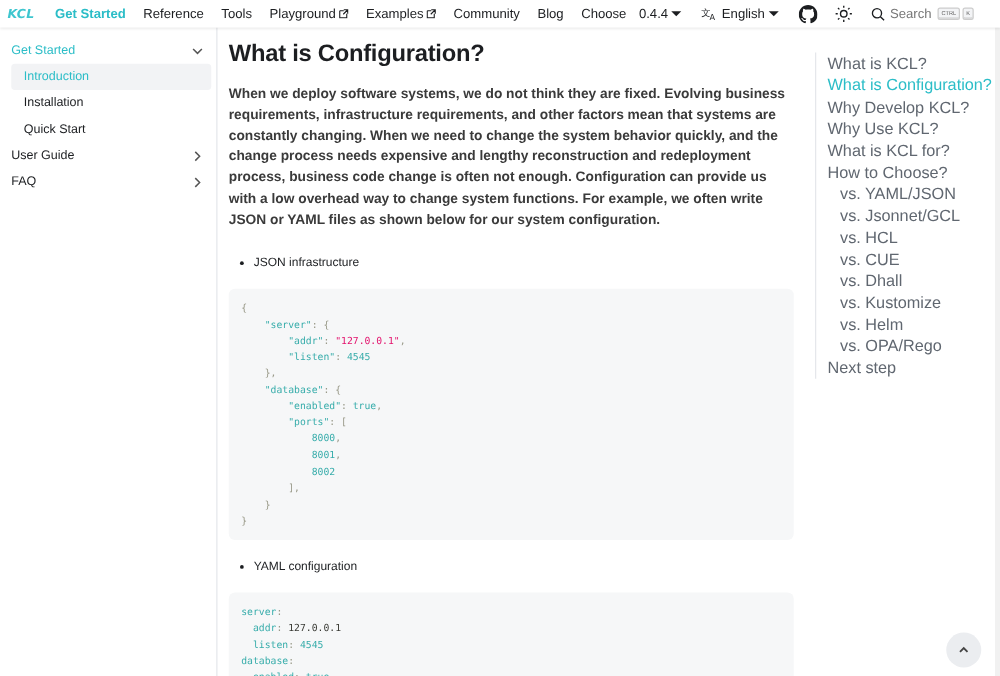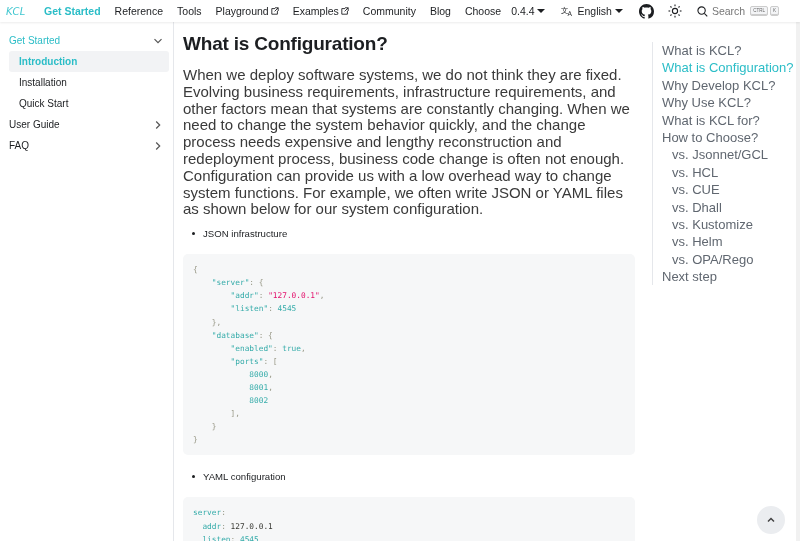--- a/index.html
+++ b/index.html
@@ -1,46 +1,46 @@
 <!DOCTYPE html>
 <html><head>
 <meta charset="utf-8">
 <style>
   * { box-sizing: border-box; margin: 0; padding: 0; }
   html, body { width: 800px; height: 541px; overflow: hidden; background: #ffffff; }
   body { font-family: "Liberation Sans", sans-serif; color: #1c1e21; font-size: 10px; position: relative; }
 
   
   .navbar { position: absolute; top: 0; left: 0; width: 800px; height: 22px; background: #fff; box-shadow: 0 1px 2px rgba(0,0,0,0.08); display: flex; align-items: center; z-index: 5; }
-  .logo { font-family: "DejaVu Sans", sans-serif; font-size: 10px; color: #3ec6cf; margin-left: 6px; width: 38px; letter-spacing: 0.3px; font-style: italic; font-weight: 400; }
+  .logo { font-family: "DejaVu Sans", sans-serif; font-size: 10px; color: #3ec6cf; margin-left: 6px; width: 38px; letter-spacing: 0.3px; font-style: italic; font-weight: 700; }
   .nav-links { display: flex; align-items: center; }
   .nav-link { font-size: 10.5px; color: #1c1e21; margin-right: 14px; display: flex; align-items: center; white-space: nowrap; }
   .nav-link.active { color: #25c2a0; color: #2bbdc7; font-weight: 600; }
   .ext-icon { width: 8px; height: 8px; margin-left: 2px; }
   .nav-right { position: absolute; right: 3px; top: 0; height: 22px; display: flex; align-items: center; }
   .dropdown { display: flex; align-items: center; font-size: 10.5px; color: #1c1e21; margin-right: 16px; }
   .caret { width: 0; height: 0; border-left: 4px solid transparent; border-right: 4px solid transparent; border-top: 4px solid #1c1e21; margin-left: 3px; }
   .lang-icon { width: 13px; height: 12px; margin-right: 3px; }
   .icon-btn { width: 15px; height: 15px; margin-right: 14px; display: flex; align-items: center; justify-content: center; }
   .search { display: flex; align-items: center; font-size: 10.5px; color: #777; margin-right: 18px; }
   .search svg { margin-right: 4px; }
   .kbd { display: inline-block; font-size: 4.5px; border: 1px solid #ccc; background: #f3f4f6; color: #666; border-radius: 2px; padding: 1px 2px; margin-left: 2px; box-shadow: inset 0 -1px 0 #ccc; line-height: 6px; }
 
   
   .sidebar { position: absolute; top: 22px; left: 0; width: 174px; height: 519px; border-right: 1px solid #e5e7eb; padding: 8px 4px 0 4px; }
   .sb-item { display: flex; align-items: center; justify-content: space-between; height: 21px; padding: 0 6px 0 5px; font-size: 10px; color: #1c1e21; border-radius: 3px; }
   .sb-item.category-active { color: #2bbdc7; }
   .sb-sub { margin-left: 5px; padding-left: 10px; }
-  .sb-sub.active { background: #f2f3f5; color: #2bbdc7; font-weight: 700; text-align: right; }
+  .sb-sub.active { background: #f2f3f5; color: #2bbdc7; font-weight: 400; text-align: right; }
   .chev { width: 10px; height: 10px; }
 
   
   .main { position: absolute; top: 22px; left: 175px; width: 470px; height: 519px; padding: 0 10px 0 8px; overflow: hidden; }
   h1 { font-size: 19px; font-weight: 700; color: #1c1e21; margin-top: 11px; margin-bottom: 12px; font-family: "Liberation Sans", sans-serif; letter-spacing: -0.2px; }
-  .para { font-size: 15px; line-height: 16.8px; color: #3a3a3a; margin-bottom: 10px; }
+  .para { font-size: 11px; line-height: 16.8px; color: #3a3a3a; margin-bottom: 20px; font-weight: bold; }
   .bullet { display: flex; align-items: center; font-size: 9.6px; color: #1c1e21; margin: 6px 0 15px 9px; }
   .bullet .dot { width: 3px; height: 3px; border-radius: 50%; background: #1c1e21; margin-right: 8px; }
   .code { background: #f6f7f8; border-radius: 5px; padding: 9px 10px; font-family: "DejaVu Sans Mono", monospace; font-size: 7.8px; line-height: 13.1px; color: #393a34; white-space: pre; margin-bottom: 12px; }
   .code .k { color: #36acaa; }
   .code .s { color: #e3116c; }
   .code .n { color: #36acaa; }
   .code .p { color: #999988; }
   .code .v { color: #393a34; }
 
   
@@ -203,20 +203,21 @@
   <span class="p">- </span><span class="n">8000</span></div>
 </main>
 
 <aside class="toc">
   <div class="toc-item">What is KCL?</div>
   <div class="toc-item active">What is Configuration?</div>
   <div class="toc-item">Why Develop KCL?</div>
   <div class="toc-item">Why Use KCL?</div>
   <div class="toc-item">What is KCL for?</div>
   <div class="toc-item">How to Choose?</div>
+  <div class="toc-item sub">vs. YAML/JSON</div>
   <div class="toc-item sub">vs. Jsonnet/GCL</div>
   <div class="toc-item sub">vs. HCL</div>
   <div class="toc-item sub">vs. CUE</div>
   <div class="toc-item sub">vs. Dhall</div>
   <div class="toc-item sub">vs. Kustomize</div>
   <div class="toc-item sub">vs. Helm</div>
   <div class="toc-item sub">vs. OPA/Rego</div>
   <div class="toc-item">Next step</div>
 </aside>
 

